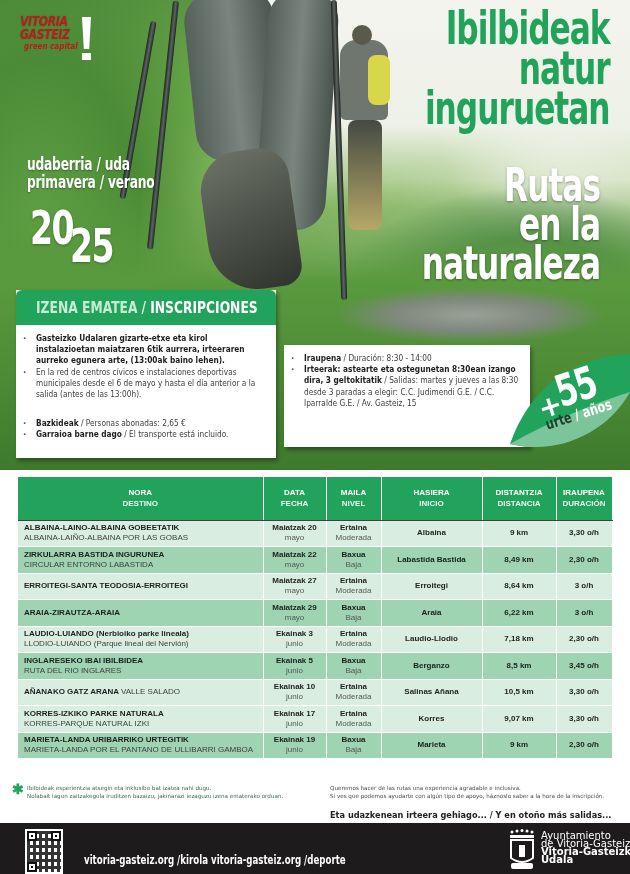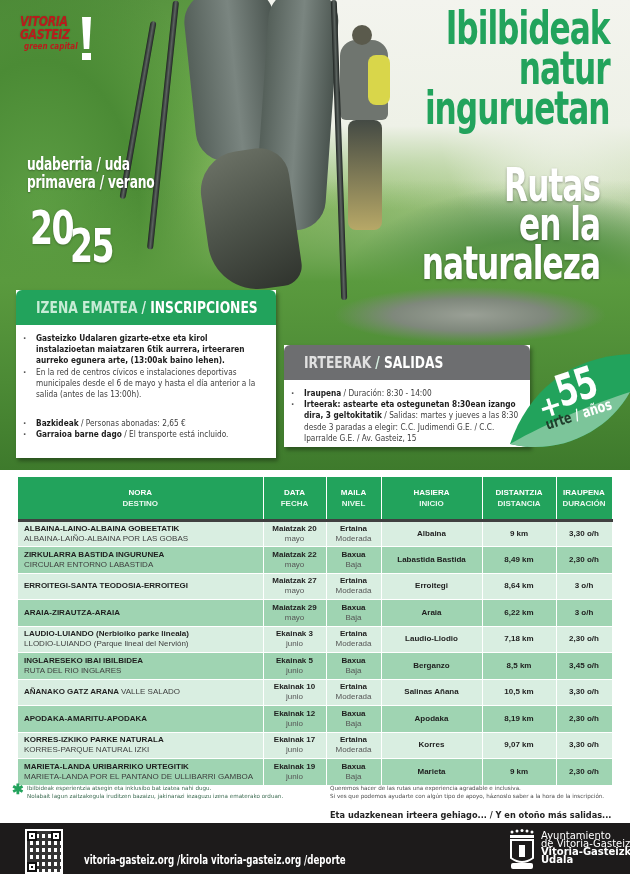--- a/index.html
+++ b/index.html
@@ -90,21 +90,21 @@
   .leaf .plus .p { font-size: 28px; position: absolute; left: 0; top: 24px; }
   .leaf .plus .n { font-size: 44px; position: absolute; left: 22px; top: 4px; letter-spacing: -2px; transform: scaleX(0.7); transform-origin: left; }
   .leaf .age { position: absolute; left: 38px; top: 64px; color: #fff; font-family: "DejaVu Sans", sans-serif; font-weight: bold;
     font-size: 15px; transform: rotate(-18deg) scaleX(0.75); transform-origin: left; white-space: nowrap; }
   .leaf .age .u { color: #1f3d2b; }
 
   
   .routes { position: absolute; left: 18px; top: 477px; width: 594px; border-collapse: collapse; table-layout: fixed;
     font-family: "Liberation Sans", sans-serif; }
   .routes th { background: #22a35c; color: #fff; font-size: 8px; font-weight: bold; line-height: 11px; height: 43px;
-    text-align: center; vertical-align: middle; border-right: 1px solid #ffffff; border-bottom: 3px solid #404040; }
+    text-align: center; vertical-align: middle; border-right: 1px solid #ffffff; border-bottom: 1px solid #404040; }
   .routes th .es { color: #e8f7ee; display: block; }
   .routes td { font-size: 8px; line-height: 10px; vertical-align: middle; border-right: 1px solid #fff; border-bottom: 1px solid #fff;
     height: 26.5px; text-align: center; color: #2a2a2a; }
   .routes tr.odd td { background: #d9eee1; }
   .routes tr.even td { background: #9fd4b2; }
   .routes td.dest { text-align: left; padding-left: 6px; }
   .routes td.dest .eu { font-weight: bold; color: #1e1e1e; display: block; }
   .routes td.dest .es { color: #3d3d3d; display: block; }
   .routes td.dest.inline .eu, .routes td.dest.inline .es { display: inline; }
   .routes td .sub { display: block; color: #555; font-weight: normal; }
@@ -203,25 +203,20 @@
     <li class="gap">
         <span class="inner"><b>Bazkideak</b><span> / Personas abonadas: 2,65 €</span></span>
       </li>
     <li>
         <span class="inner"><b>Garraioa barne dago</b><span> / El transporte está incluido.</span></span>
       </li>
   </ul>
 </div>
 
 <div class="panel sal">
-  <div class="ph">
-    <span class="ph-inner">
-      <span class="a">IRTEERAK</span><span class="sep">/</span><span class="b">SALIDAS</span>
-    </span>
-  </div>
   <ul>
     <li>
         <span class="inner"><b>Iraupena</b><span> / Duración: 8:30 - 14:00</span></span>
       </li>
     <li>
         <span class="inner"><b>Irteerak: astearte eta ostegunetan 8:30ean izango dira, 3 geltokitatik</b><span>  /  Salidas: martes y jueves a las 8:30 desde 3 paradas a elegir: C.C. Judimendi G.E. / C.C. Iparralde G.E. / Av. Gasteiz, 15</span></span>
       </li>
   </ul>
 </div>
 
@@ -375,36 +370,20 @@
         </td>
     <td>
           <b>Ertaina</b>
           <span class="sub">Moderada</span>
         </td>
     <td class="strong">Salinas Añana</td>
     <td class="strong">10,5 km</td>
     <td class="strong">3,30 o/h</td>
   </tr>
 
-  <tr class="even">
-    <td class="dest">
-          <span class="eu">APODAKA-AMARITU-APODAKA</span>
-        </td>
-    <td>
-          <b>Ekainak 12</b>
-          <span class="sub">junio</span>
-        </td>
-    <td>
-          <b>Baxua</b>
-          <span class="sub">Baja</span>
-        </td>
-    <td class="strong">Apodaka</td>
-    <td class="strong">8,19 km</td>
-    <td class="strong">2,30 o/h</td>
-  </tr>
 
   <tr class="odd">
     <td class="dest">
           <span class="eu">KORRES-IZKIKO PARKE NATURALA</span>
           <span class="es">KORRES-PARQUE NATURAL IZKI</span>
         </td>
     <td>
           <b>Ekainak 17</b>
           <span class="sub">junio</span>
         </td>

